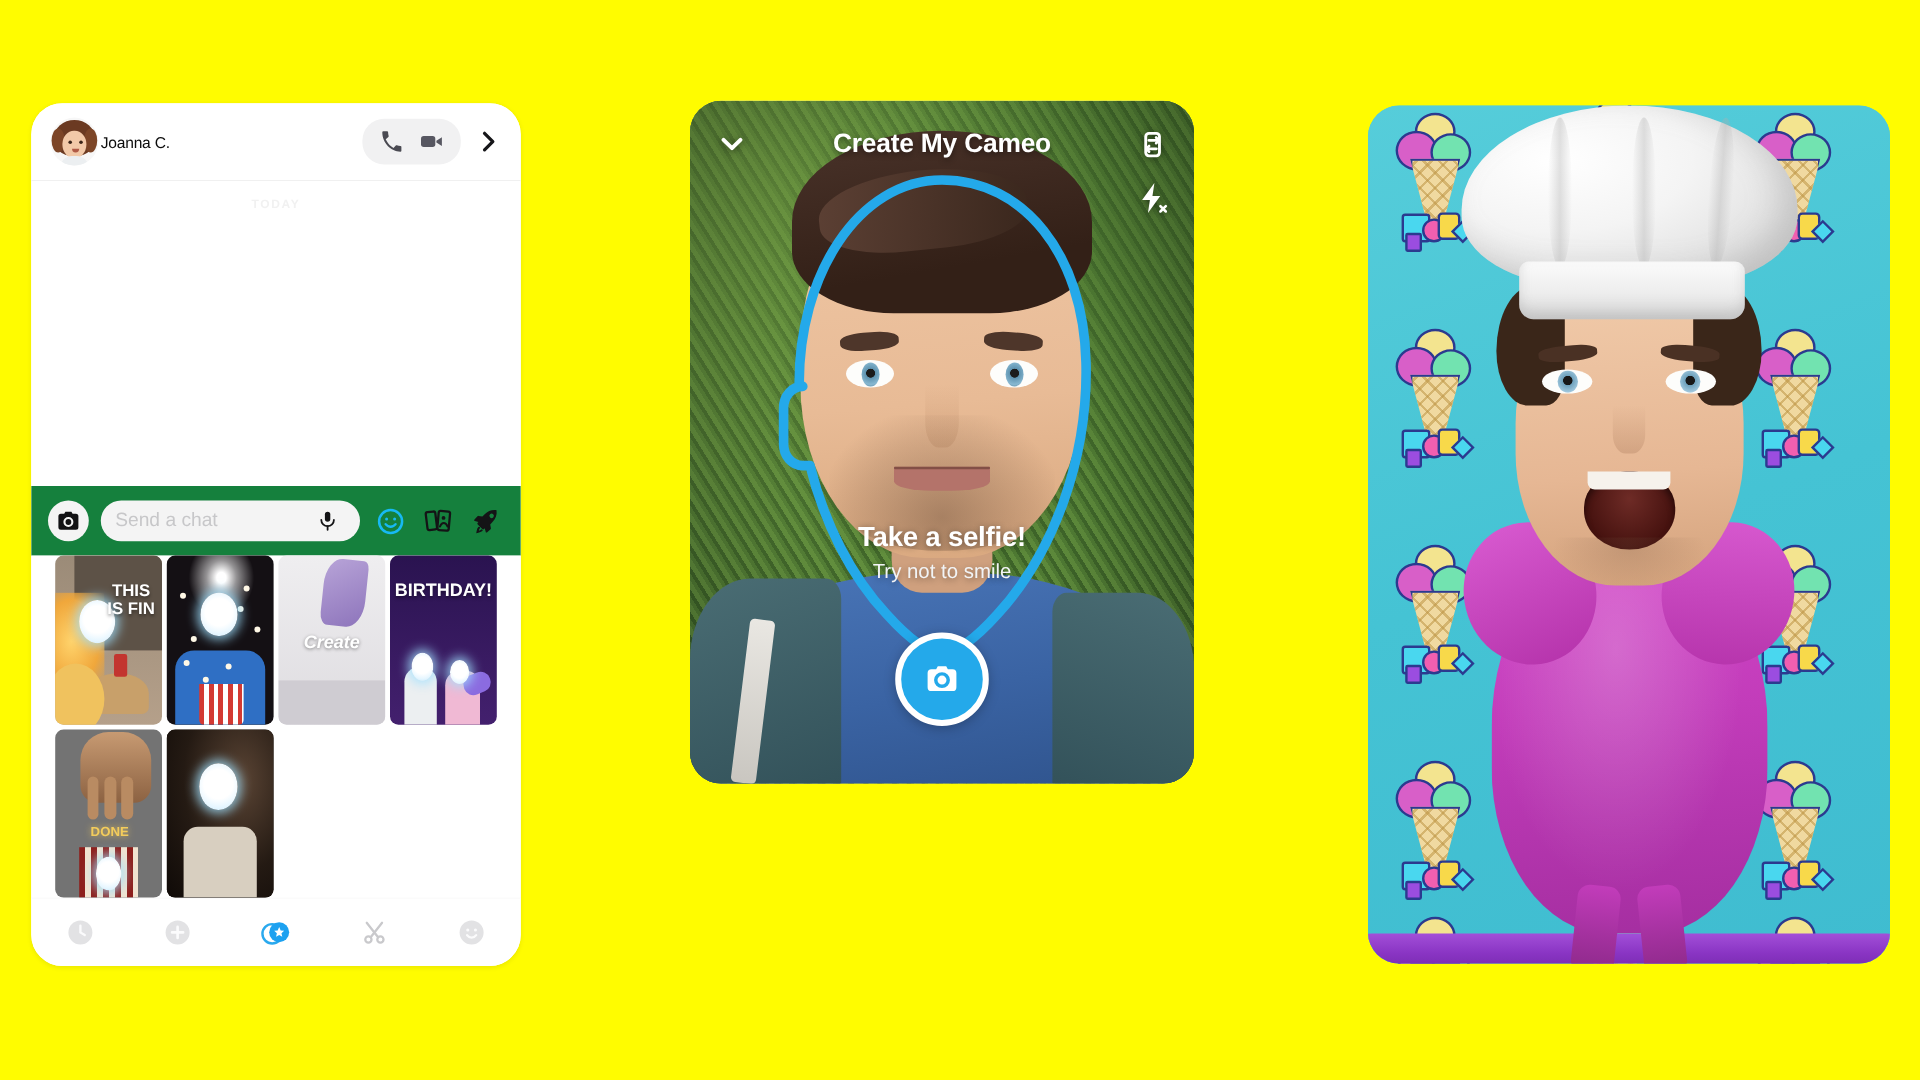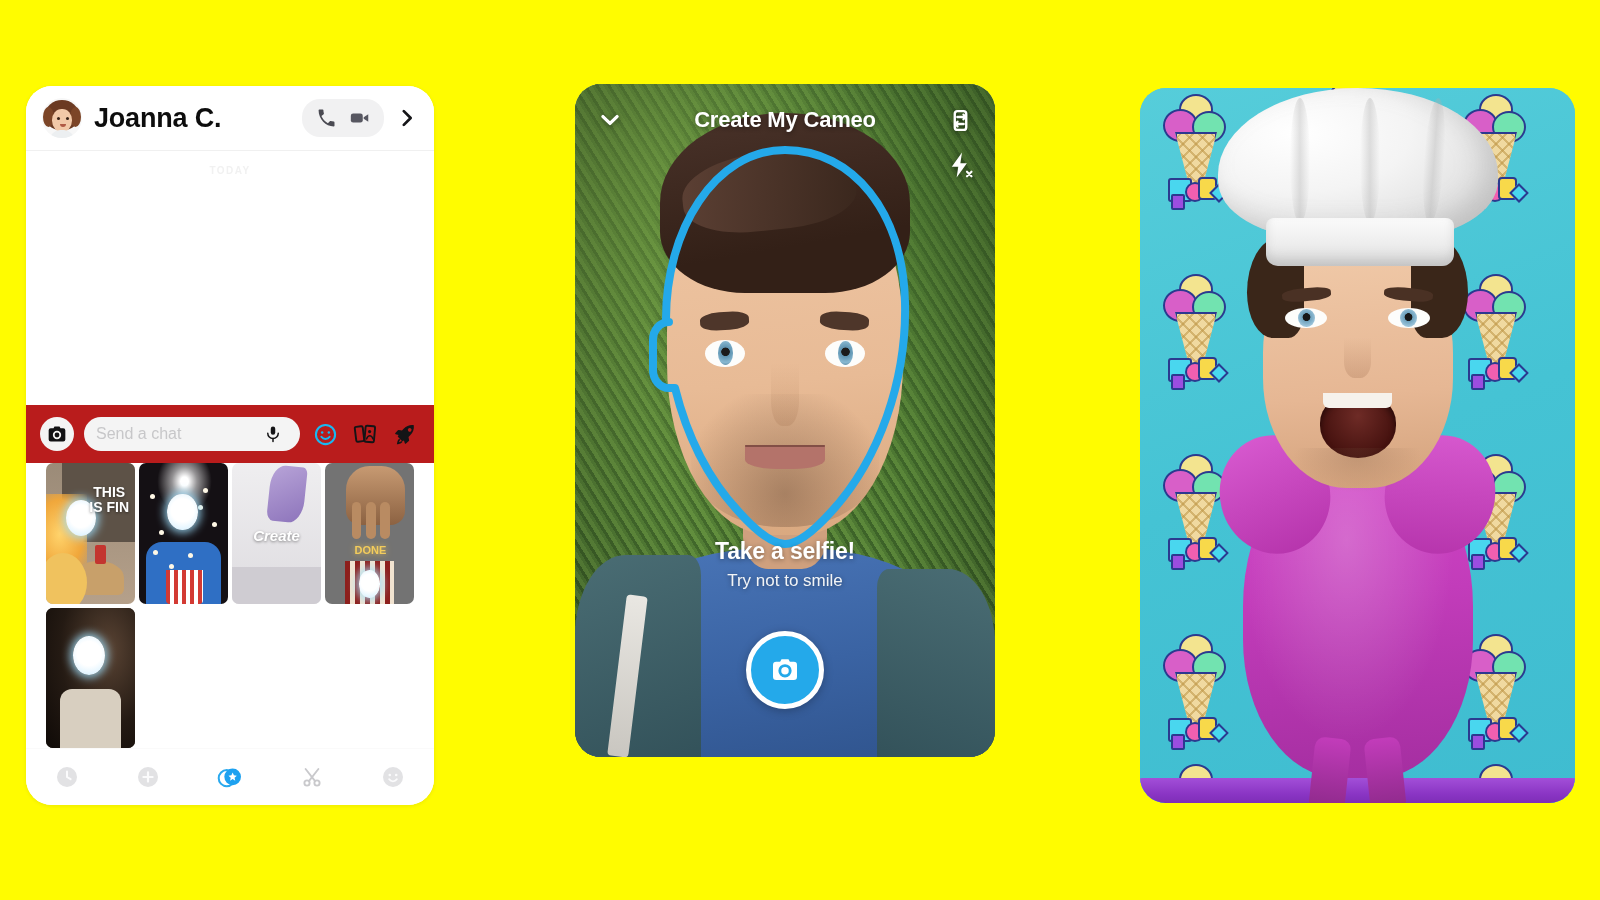--- a/index.html
+++ b/index.html
@@ -100,23 +100,23 @@
     background: #b05a45;
   }
   .bm-body {
     position: absolute;
     left: 8px; bottom: -4px;
     width: 24px; height: 12px;
     border-radius: 10px 10px 0 0;
     background: #eceff1;
   }
   .chat-name {
-    margin-left: 12px;
-    font-size: 27px;
-    font-weight: bold;
+    margin-left: 2px;
+    font-size: 13px;
+    font-weight: normal;
     color: #0d0d0d;
     letter-spacing: -0.2px;
     flex: 1 1 auto;
   }
   .call-pill {
     display: flex;
     align-items: center;
     gap: 6px;
     background: #f1f1f2;
     border-radius: 18px;
@@ -145,21 +145,21 @@
     padding-top: 14px;
   }
 
   
   .chat-input-row {
     flex: 0 0 58px;
     display: flex;
     align-items: center;
     padding: 0 14px;
     gap: 10px;
-    background: #b91c1c;
+    background: #15803d;
   }
   .cam-btn {
     width: 34px; height: 34px;
     border-radius: 50%;
     background: #f4f4f4;
     display: flex; align-items: center; justify-content: center;
     flex: 0 0 34px;
   }
   .input-pill {
     flex: 1 1 auto;
@@ -279,21 +279,21 @@
   .tab {
     width: 40px; height: 40px;
     display: flex; align-items: center; justify-content: center;
   }
 
   
   #phone-camera {
     left: 575px;
     top: 84px;
     width: 420px;
-    height: 673px;
+    height: 569px;
   }
   .cam-bg {
     position: absolute; inset: 0;
     background:
       radial-gradient(ellipse at 18% 12%, rgba(120,160,70,.55), rgba(0,0,0,0) 55%),
       radial-gradient(ellipse at 82% 20%, rgba(70,110,45,.5), rgba(0,0,0,0) 55%),
       repeating-linear-gradient(58deg, #4f7a33 0 3px, #3c6228 3px 6px, #5f8c3c 6px 10px),
       repeating-linear-gradient(-47deg, rgba(30,60,20,.55) 0 4px, rgba(110,150,70,.25) 4px 9px),
       #3e6628;
   }
@@ -785,20 +785,28 @@
         <div class="face-hole" style="left:32%;top:22%;width:34%;height:26%;"></div>
         <div class="tlabel"></div>
       </div>
 
       <div class="thumb t4">
         <div class="cloth"></div>
           <div class="floor"></div>
         <div class="tlabel" style="top:46%;font-size:15px;font-style:italic;">Create</div>
       </div>
 
+      <div class="thumb t5">
+        <div class="person p1"></div>
+          <div class="person p2"></div>
+          <div class="guitar"></div>
+        <div class="face-hole" style="left:20%;top:58%;width:20%;height:16%;"></div>
+        <div class="face-hole" style="left:56%;top:62%;width:18%;height:14%;"></div>
+        <div class="tlabel" style="top:16%;font-size:15px;">BIRTHDAY!</div>
+      </div>
 
 
       <div class="thumb t7">
         <div class="hand"></div>
         <div class="fing" style="left:30%"></div>
           <div class="fing" style="left:46%"></div>
           <div class="fing" style="left:62%"></div>
         <div class="bucket"></div>
         <div class="face-hole" style="left:38%;top:76%;width:24%;height:20%;"></div>
         <div class="gold">DONE</div>

